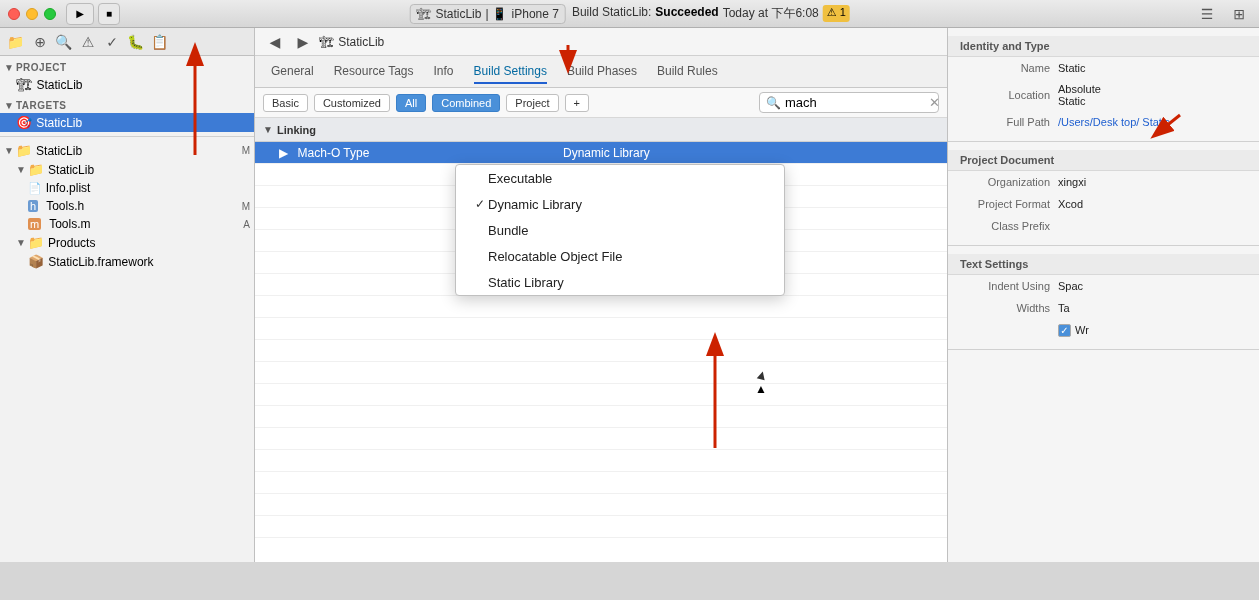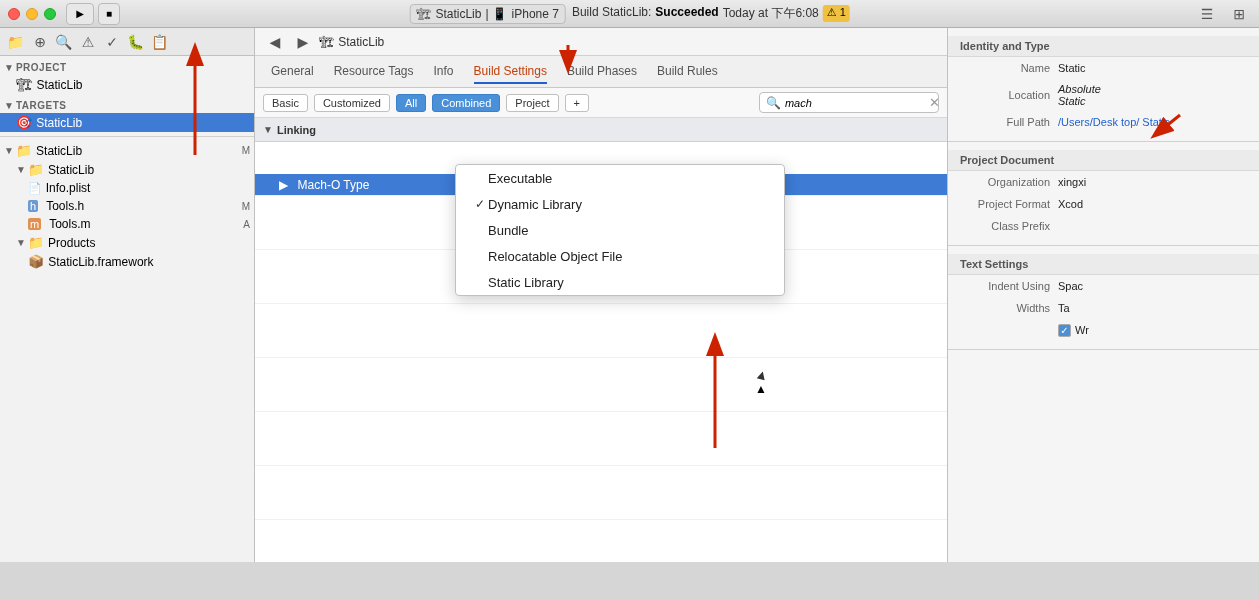--- a/index.html
+++ b/index.html
@@ -136,21 +136,21 @@
       padding: 0 16px;
       gap: 20px;
     }
     .tab-item {
       font-size: 12px;
       color: #555;
       cursor: pointer;
       padding: 4px 0;
       border-bottom: 2px solid transparent;
     }
-    .tab-item.active { color: #c2410c; border-bottom-color: #2060d0; }
+    .tab-item.active { color: #0369a1; border-bottom-color: #2060d0; }
 
     
     .filter-bar {
       height: 30px;
       background: #f8f8f8;
       border-bottom: 1px solid #d8d8d8;
       display: flex;
       align-items: center;
       padding: 0 8px;
       gap: 6px;
@@ -176,24 +176,23 @@
       background: #fff;
       border: 1px solid #c0c0c0;
       border-radius: 4px;
       padding: 2px 6px;
       gap: 4px;
       width: 180px;
     }
     .search-input {
       border: none;
       outline: none;
-      font-size: 11px;
+      font-size: 13px;
       width: 140px;
       background: transparent;
-      font-style: italic;
     }
     .search-clear {
       cursor: pointer;
       color: #999;
       font-size: 13px;
     }
 
     
     .settings-table {
       flex: 1;
@@ -210,21 +209,20 @@
       font-size: 11px;
       font-weight: bold;
       color: #333;
       cursor: pointer;
     }
     .settings-row {
       height: 22px;
       border-bottom: 1px solid #f0f0f0;
       display: flex;
       align-items: center;
-      margin-top: 32px;
     }
     .settings-row.selected { background: #3d7bd5; color: white; }
     .settings-row .setting-name {
       width: 300px;
       padding-left: 24px;
       font-size: 12px;
       color: #333;
       white-space: nowrap;
       overflow: hidden;
     }
@@ -548,21 +546,21 @@
 
   <div class="inspector-panel">
     <div class="inspector-section">
       <div class="inspector-section-title">Identity and Type</div>
       <div class="inspector-row">
         <span class="inspector-label">Name</span>
         <span class="inspector-value">Static</span>
       </div>
       <div class="inspector-row">
         <span class="inspector-label">Location</span>
-        <div style="flex:1;font-style:italic;">
+        <div style="flex:1;">
           <div class="inspector-value">Absolute</div>
           <div class="inspector-value">Static</div>
         </div>
       </div>
       <div class="inspector-row">
         <span class="inspector-label">Full Path</span>
         <span class="inspector-value link">/Users/Desk top/ Static</span>
       </div>
     </div>
 

